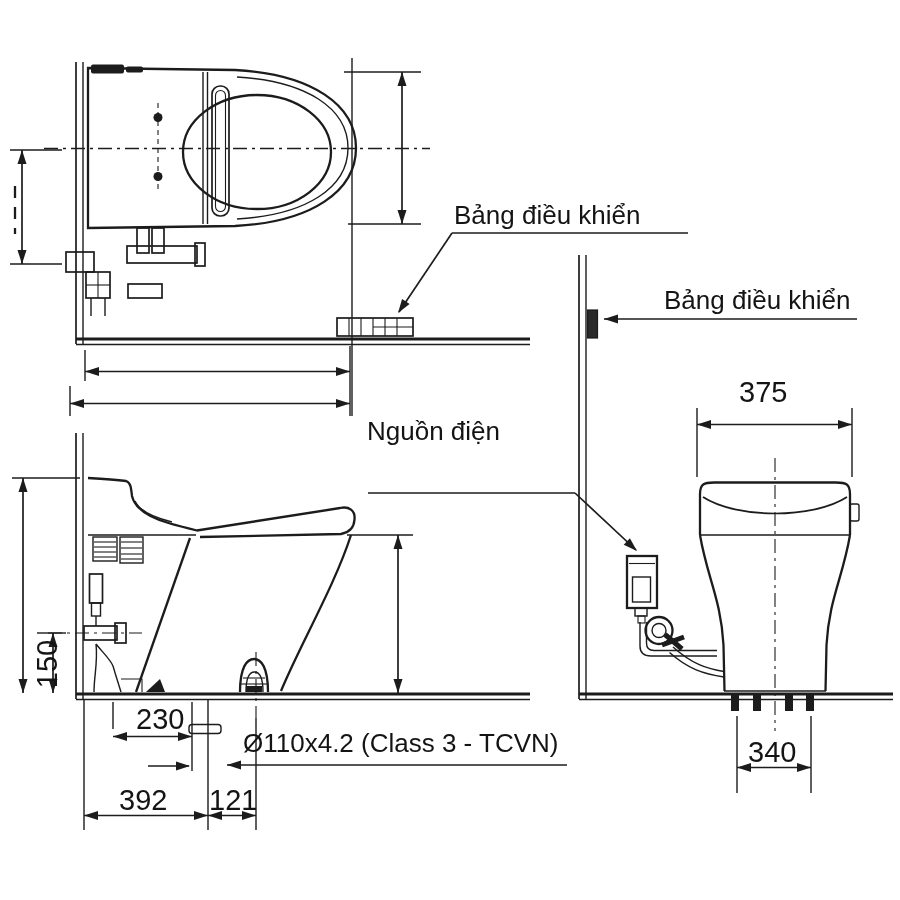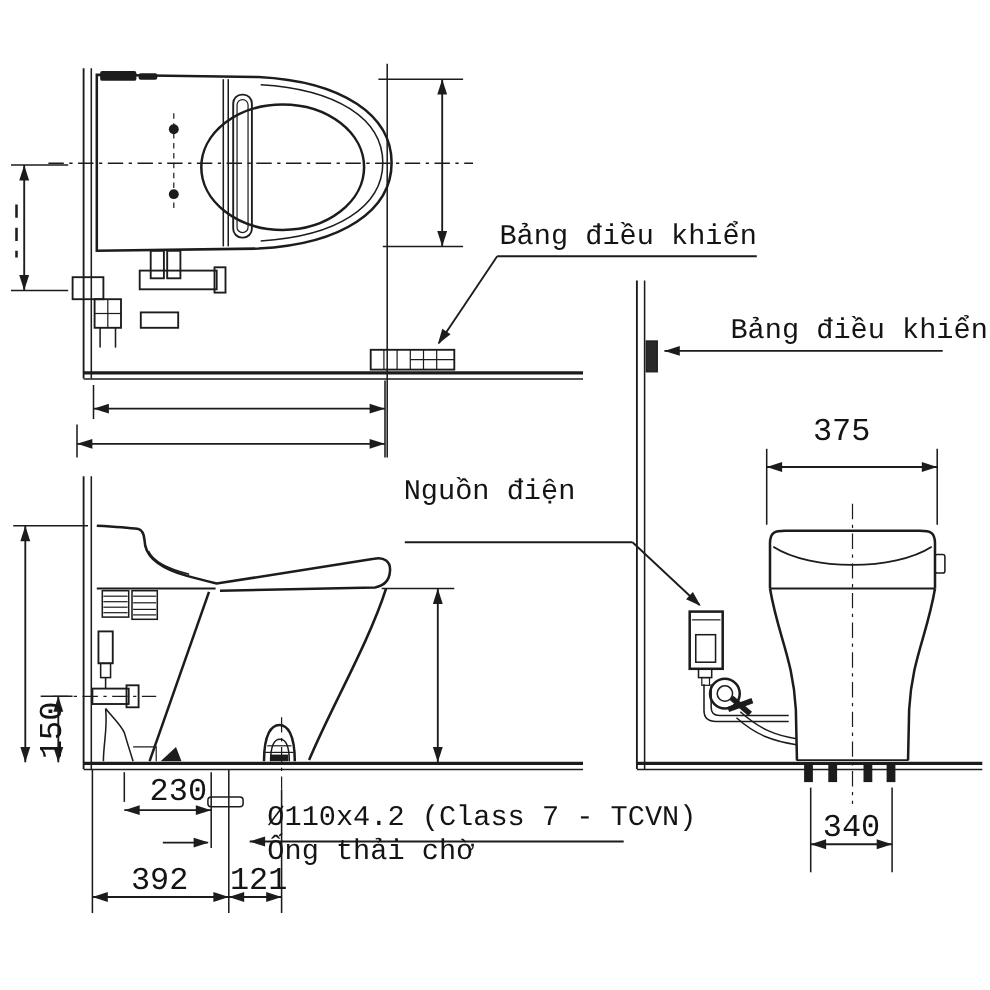--- a/index.html
+++ b/index.html
@@ -1,17 +1,17 @@
 <!DOCTYPE html>
 <html><head>
 <meta charset="utf-8">
 <style>
   html,body{margin:0;padding:0;background:#fff}
   .stage{position:relative;width:900px;height:900px;background:#fff;
-         font-family:Liberation Mono, monospace;color:#141414;overflow:hidden}
+         font-family:Liberation Sans, sans-serif;color:#141414;overflow:hidden}
   .stage svg{position:absolute;left:0;top:0}
   svg line,svg path,svg rect,svg ellipse,svg circle,svg polyline{stroke:#1c1c1c;fill:none}
   .w1{stroke-width:1.1}.w12{stroke-width:1.4}.w15{stroke-width:1.7}
   .w2{stroke-width:2.3}.w3{stroke-width:3}.w5{stroke-width:5}
   .fillk{fill:#1c1c1c;stroke:none}
   .fillp{fill:#2a2a2a;stroke:#1c1c1c;stroke-width:1.2}
   .dd{stroke-dasharray:14 5 3 5}
   .ds{stroke-dasharray:5 4}
   .dm{stroke-dasharray:12 9}
   .lbl{position:absolute;white-space:nowrap;font-size:26px;line-height:1.1;color:#141414}
@@ -229,25 +229,24 @@
     <g>
       <line x1="368" y1="493" x2="575" y2="493" class="w15"></line>
       <line x1="575" y1="493" x2="636" y2="550" class="w15"></line>
       <polygon points="637,551 623.7,544.8 629.9,538.2" class="fillk"></polygon>
     </g>
   </g>
 </svg>
 
 <div class="lbl" style="left:454px;top:201px">Bảng điều khiển</div>
 <div class="lbl" style="left:664px;top:286px">Bảng điều khiển</div>
-<div class="lbl" style="left:367px;top:433px">
+<div class="lbl" style="left:367px;top:417px">
   <div>Nguồn điện</div>
 </div>
-<div class="lbl" style="left:243px;top:729px">Ø110x4.2 (Class 7 - TCVN)</div>
-<div class="lbl" style="left:243px;top:760px">Ống thải chờ</div>
+<div class="lbl" style="left:243px;top:729px">Ø110x4.2 (Class 3 - TCVN)</div>
 
 <div class="dim" style="left:739px;top:376px">375</div>
 <div class="dim" style="left:748px;top:736px">340</div>
 <div class="dim rot" style="left:14px;top:649px">150</div>
 <div class="dim" style="left:136px;top:703px">230</div>
 <div class="dim" style="left:119px;top:784px">392</div>
 <div class="dim" style="left:209px;top:784px">121</div>
 
 </div>
 

